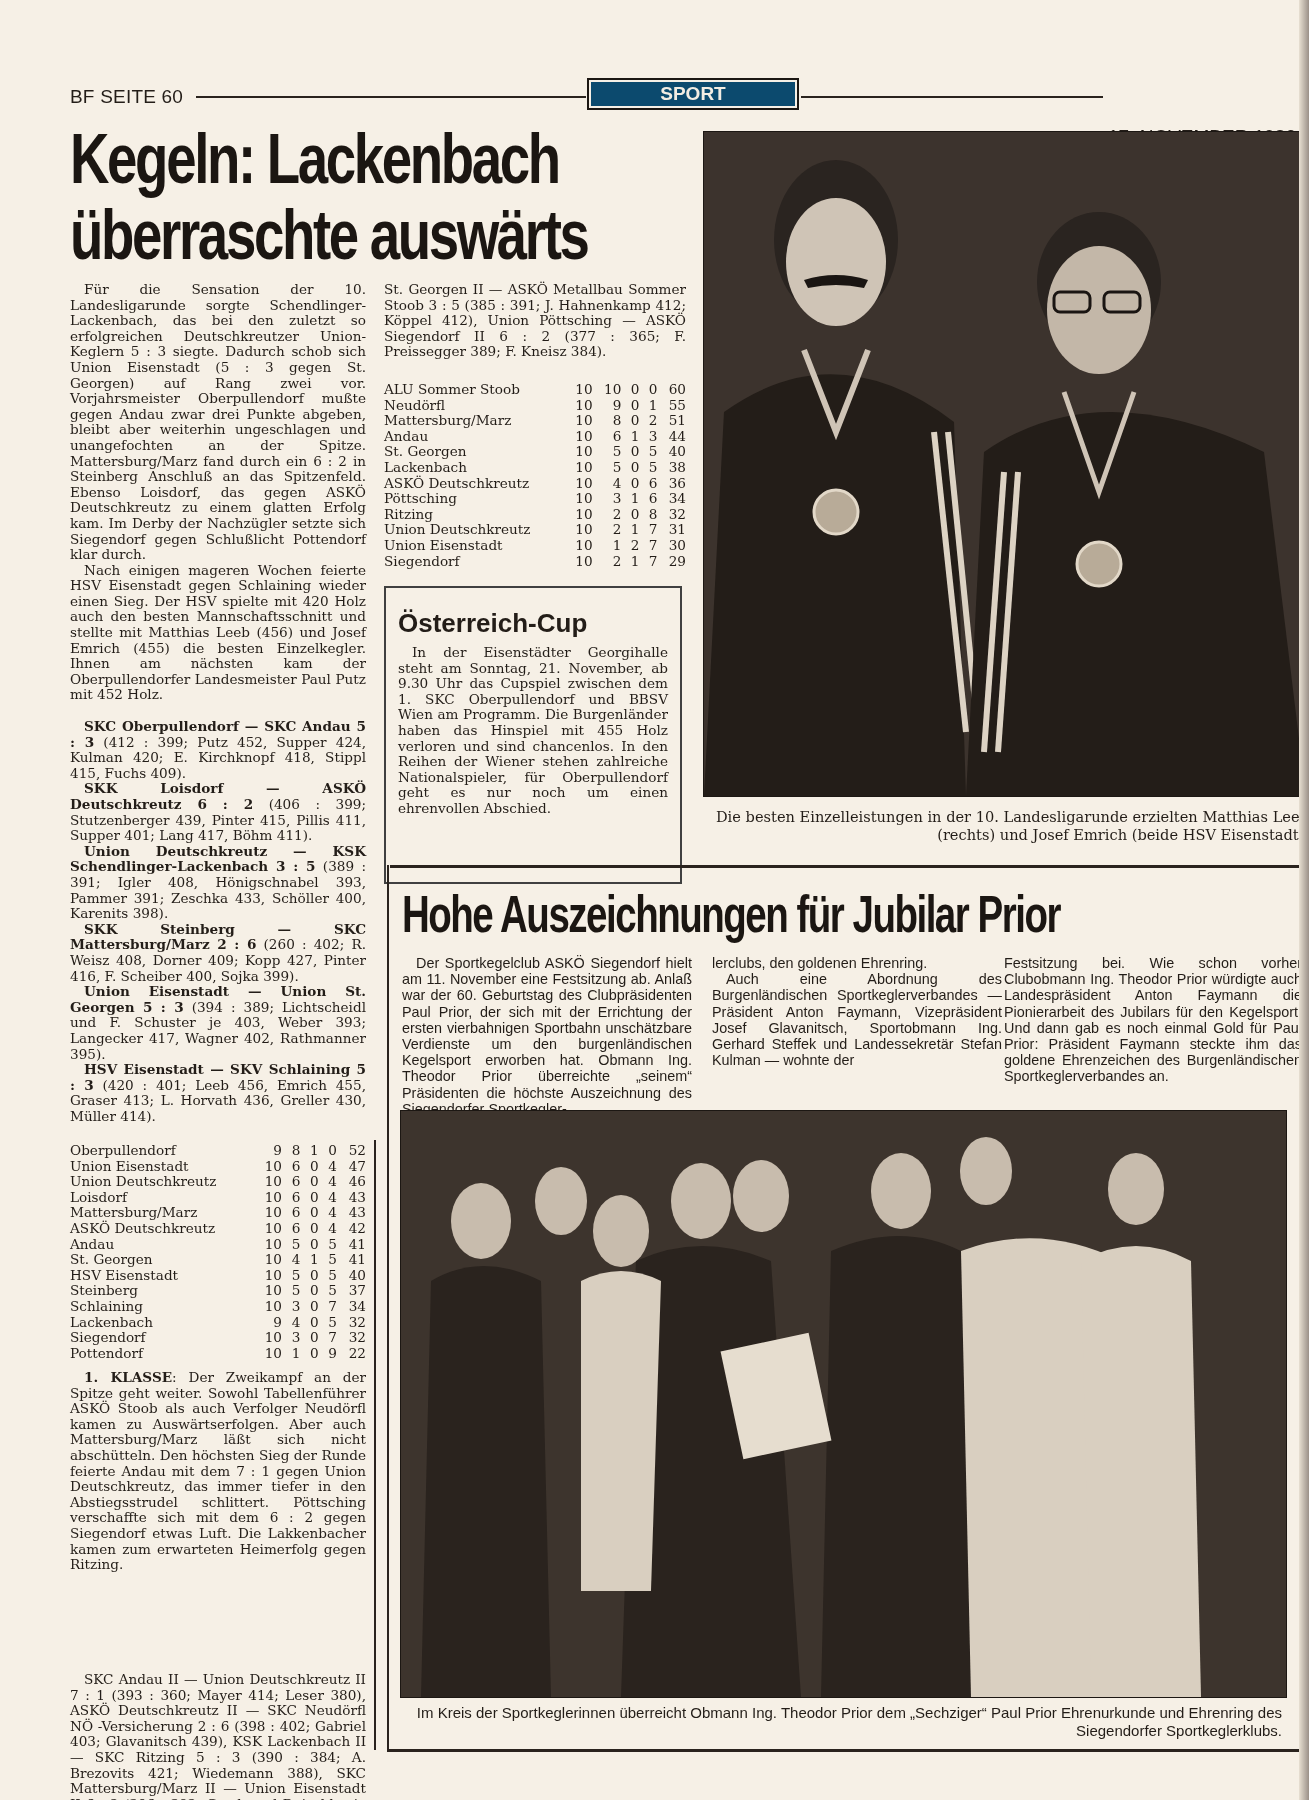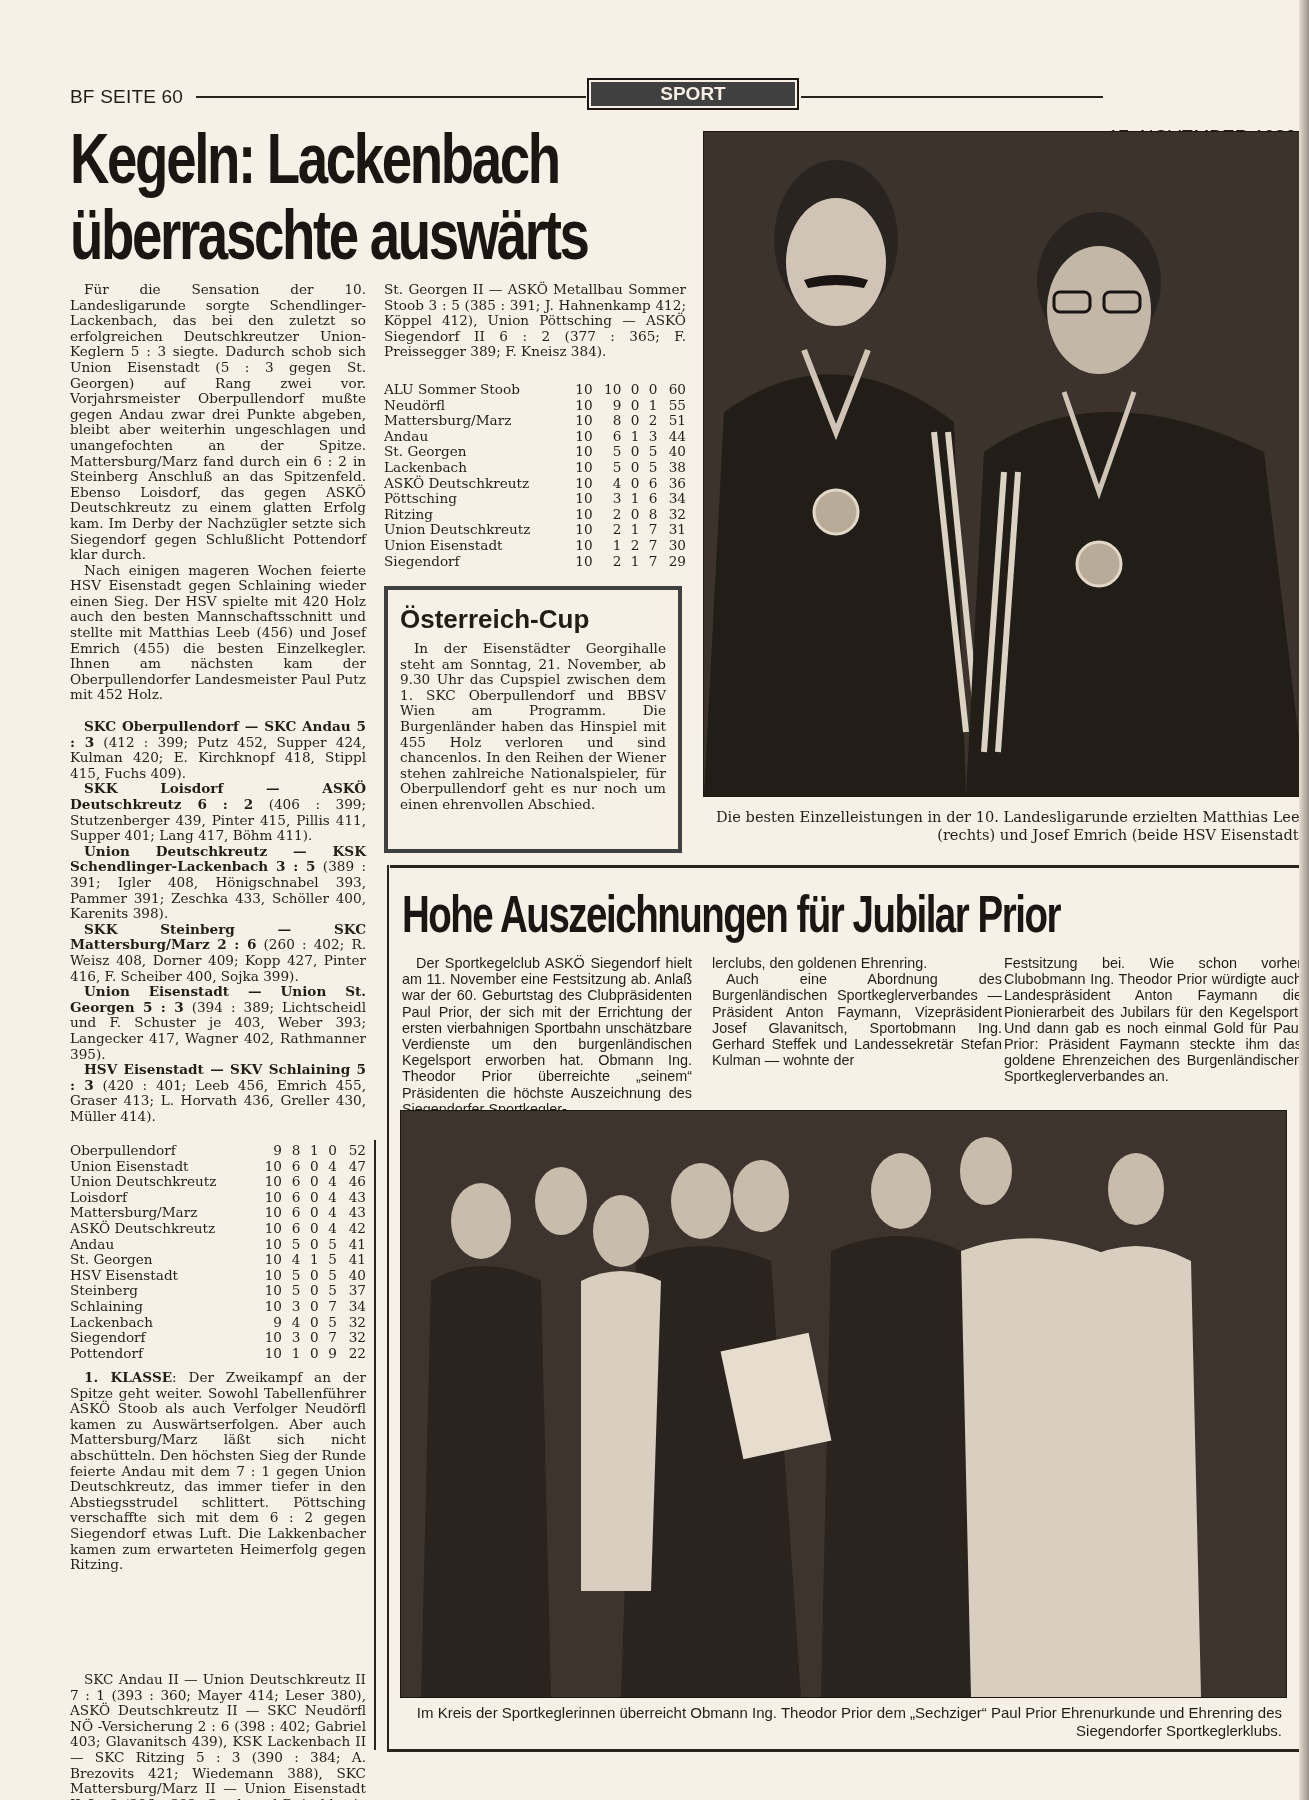--- a/index.html
+++ b/index.html
@@ -12,21 +12,21 @@
   }
   .abs { position: absolute; }
   
   .hdr-left { left: 70px; top: 86px; font-family: "Liberation Sans", sans-serif; font-size: 19px; letter-spacing: 0.2px; }
   .hdr-line { position: absolute; height: 2px; background: #2a231e; }
   .hdr-badge {
     left: 587px; top: 78px; width: 212px; height: 32px; box-sizing: border-box;
     border: 2px solid #1c1713; padding: 2px;
   }
   .hdr-badge-inner {
-    width: 100%; height: 100%; background: #404040; color: #f3ede3;
+    width: 100%; height: 100%; background: #0c4a6e; color: #f3ede3;
     font-family: "Liberation Sans", sans-serif; font-weight: bold; font-size: 19px;
     display: flex; align-items: center; justify-content: center;
   }
   .hdr-right { left: 1108px; top: 86px; font-family: "Liberation Sans", sans-serif; font-size: 19px; white-space: nowrap; margin-top: 40px; }
   
   .headline {
     font-family: "Liberation Sans", sans-serif; font-weight: bold;
     color: #1b1612; letter-spacing: -3px; line-height: 1;
     transform-origin: left top;
   }
@@ -46,22 +46,22 @@
   table.stand td.team { text-align: left; }
   table.stand td.num { text-align: right; padding-left: 6px; }
   .tbl1 { left: 70px; top: 1143px; width: 296px; }
   .tbl1 table { width: 100%; }
   .tbl2 { left: 384px; top: 382px; width: 302px; }
   .tbl2 table { width: 100%; }
   .col1b { left: 70px; top: 1370px; width: 296px; }
   .col1c { left: 70px; top: 1672px; width: 296px; }
   
   .cupbox {
-    left: 384px; top: 586px; width: 298px; height: 267px; box-sizing: border-box;
-    border: 4px solid #404040; padding: 14px 12px 10px 12px;
+    left: 384px; top: 586px; width: 298px; height: 298px; box-sizing: border-box;
+    border: 2px solid #404040; padding: 20px 12px 10px 12px;
   }
   .cup-title { font-family: "Liberation Sans", sans-serif; font-weight: bold; font-size: 26px; margin-bottom: 6px; }
   .cupbox .col { width: auto; }
   
   .photo { background: #3a322c; overflow: hidden; border: 1px solid #1c1713; }
   .photo1 { left: 703px; top: 131px; width: 602px; height: 664px; }
   .photo2 { left: 400px; top: 1110px; width: 885px; height: 586px; }
   .photo svg { width: 100%; height: 100%; display: block; }
   .caption { font-weight: normal; font-size: 14.6px; line-height: 18px; text-align: right; }
   .cap1 { left: 712px; top: 808px; width: 597px; }

